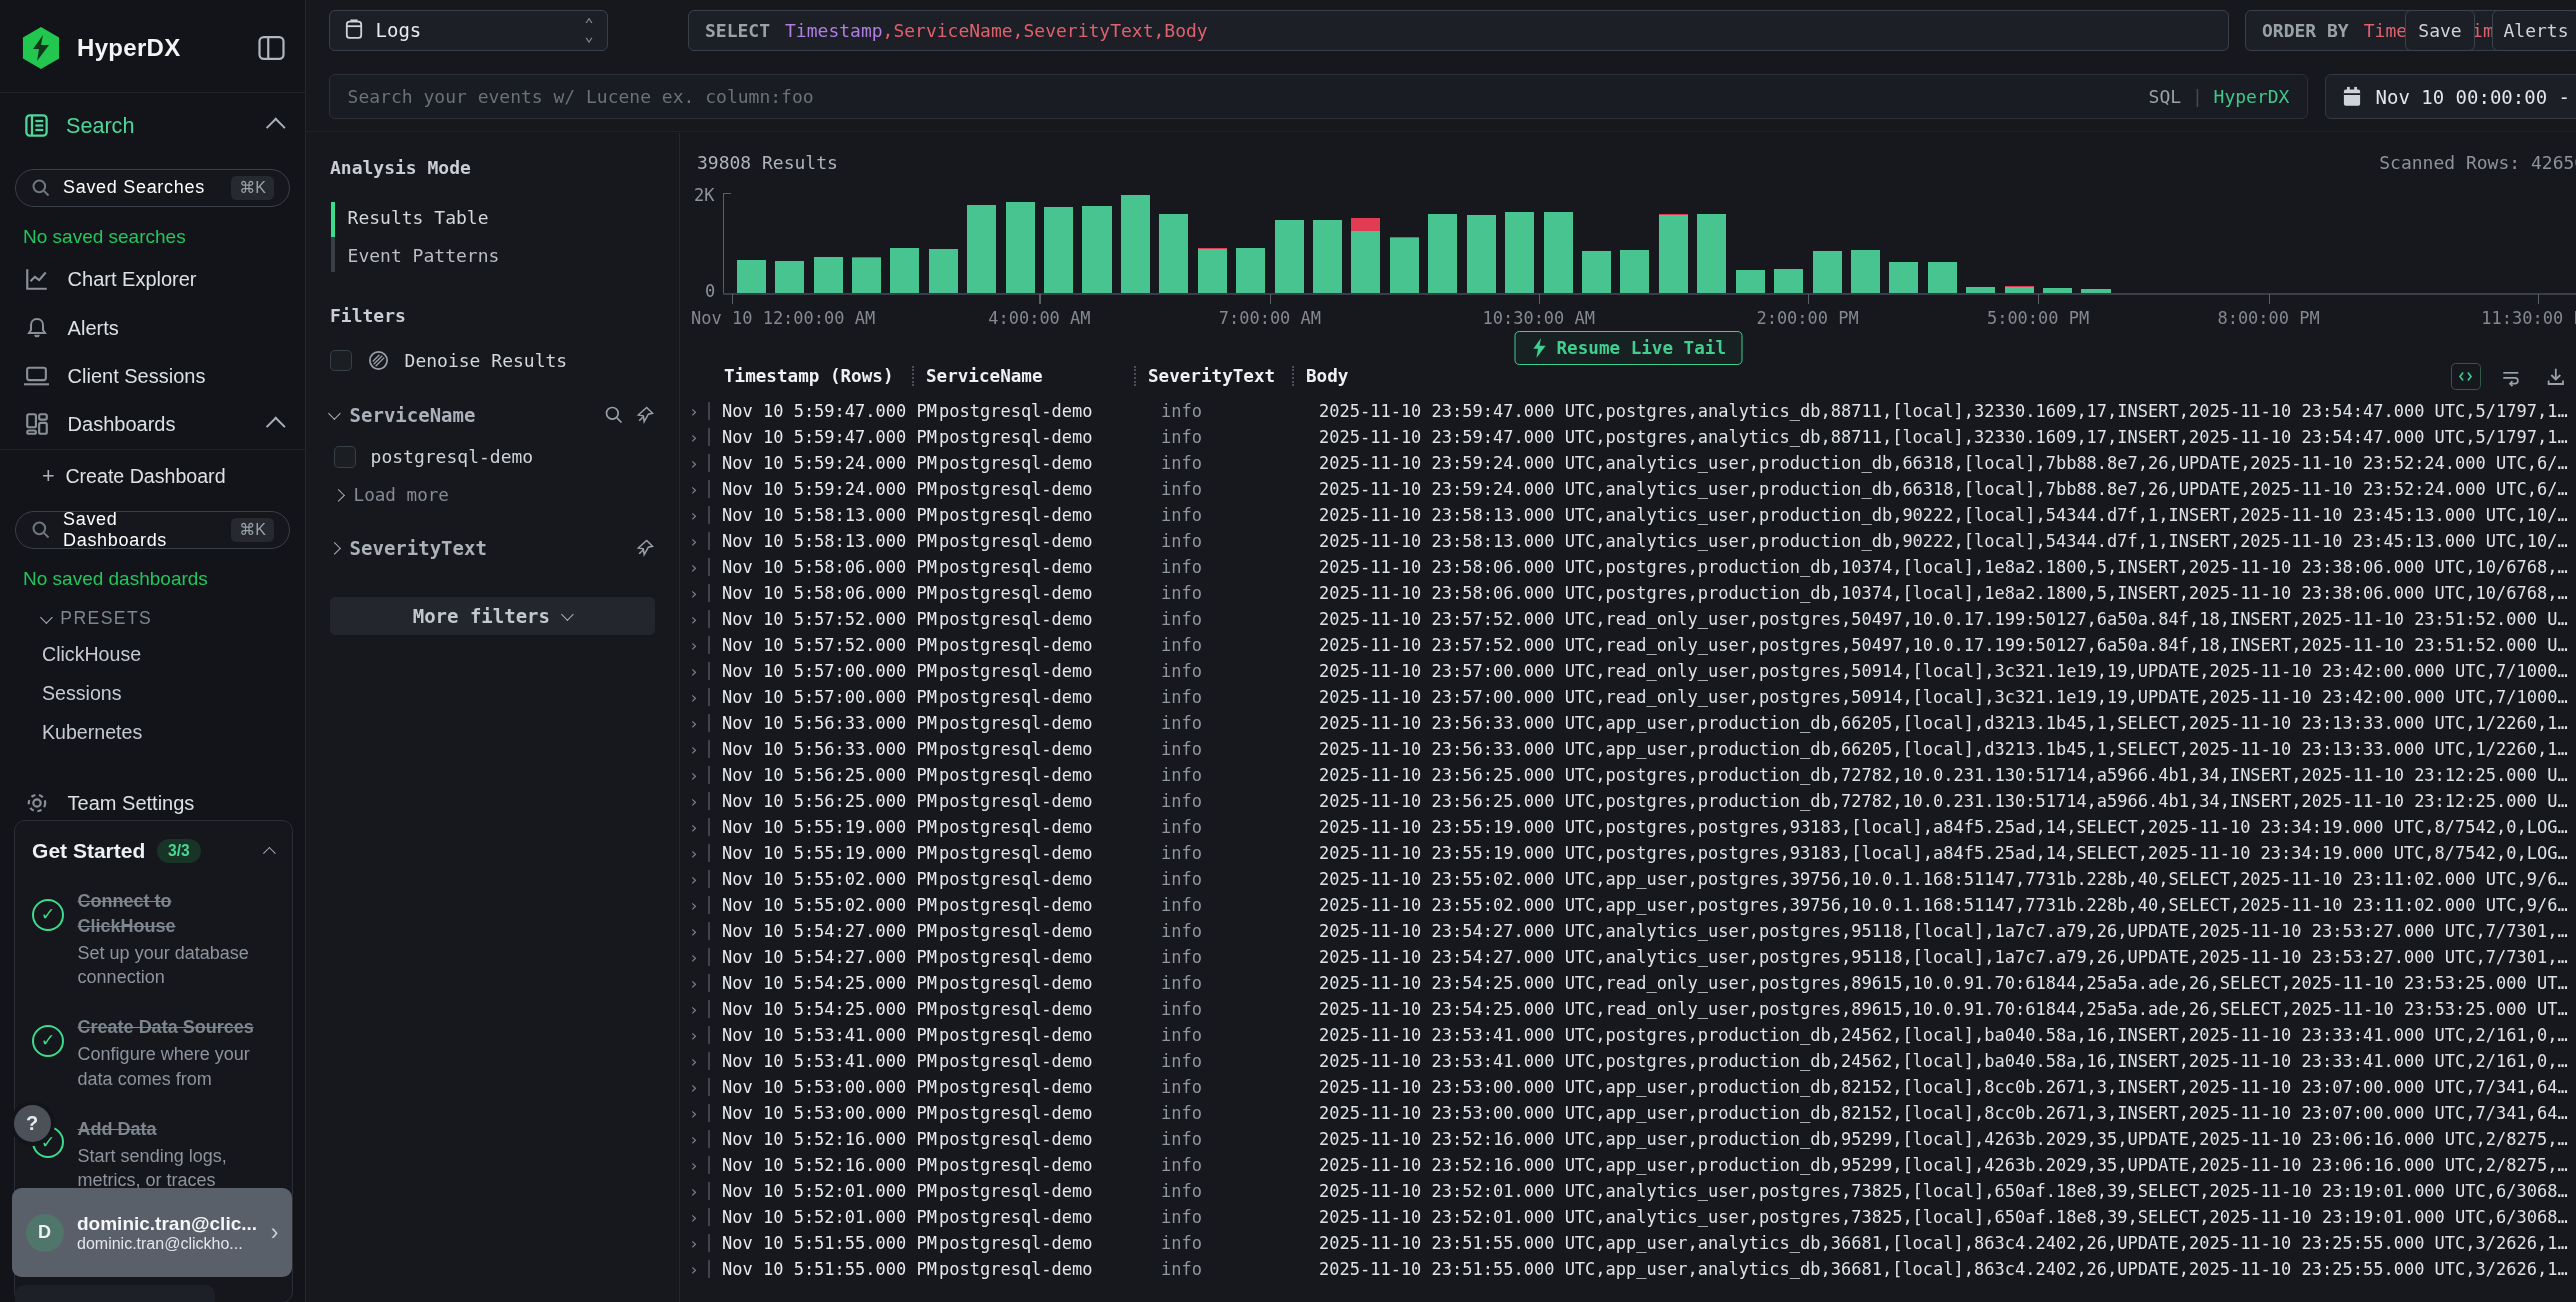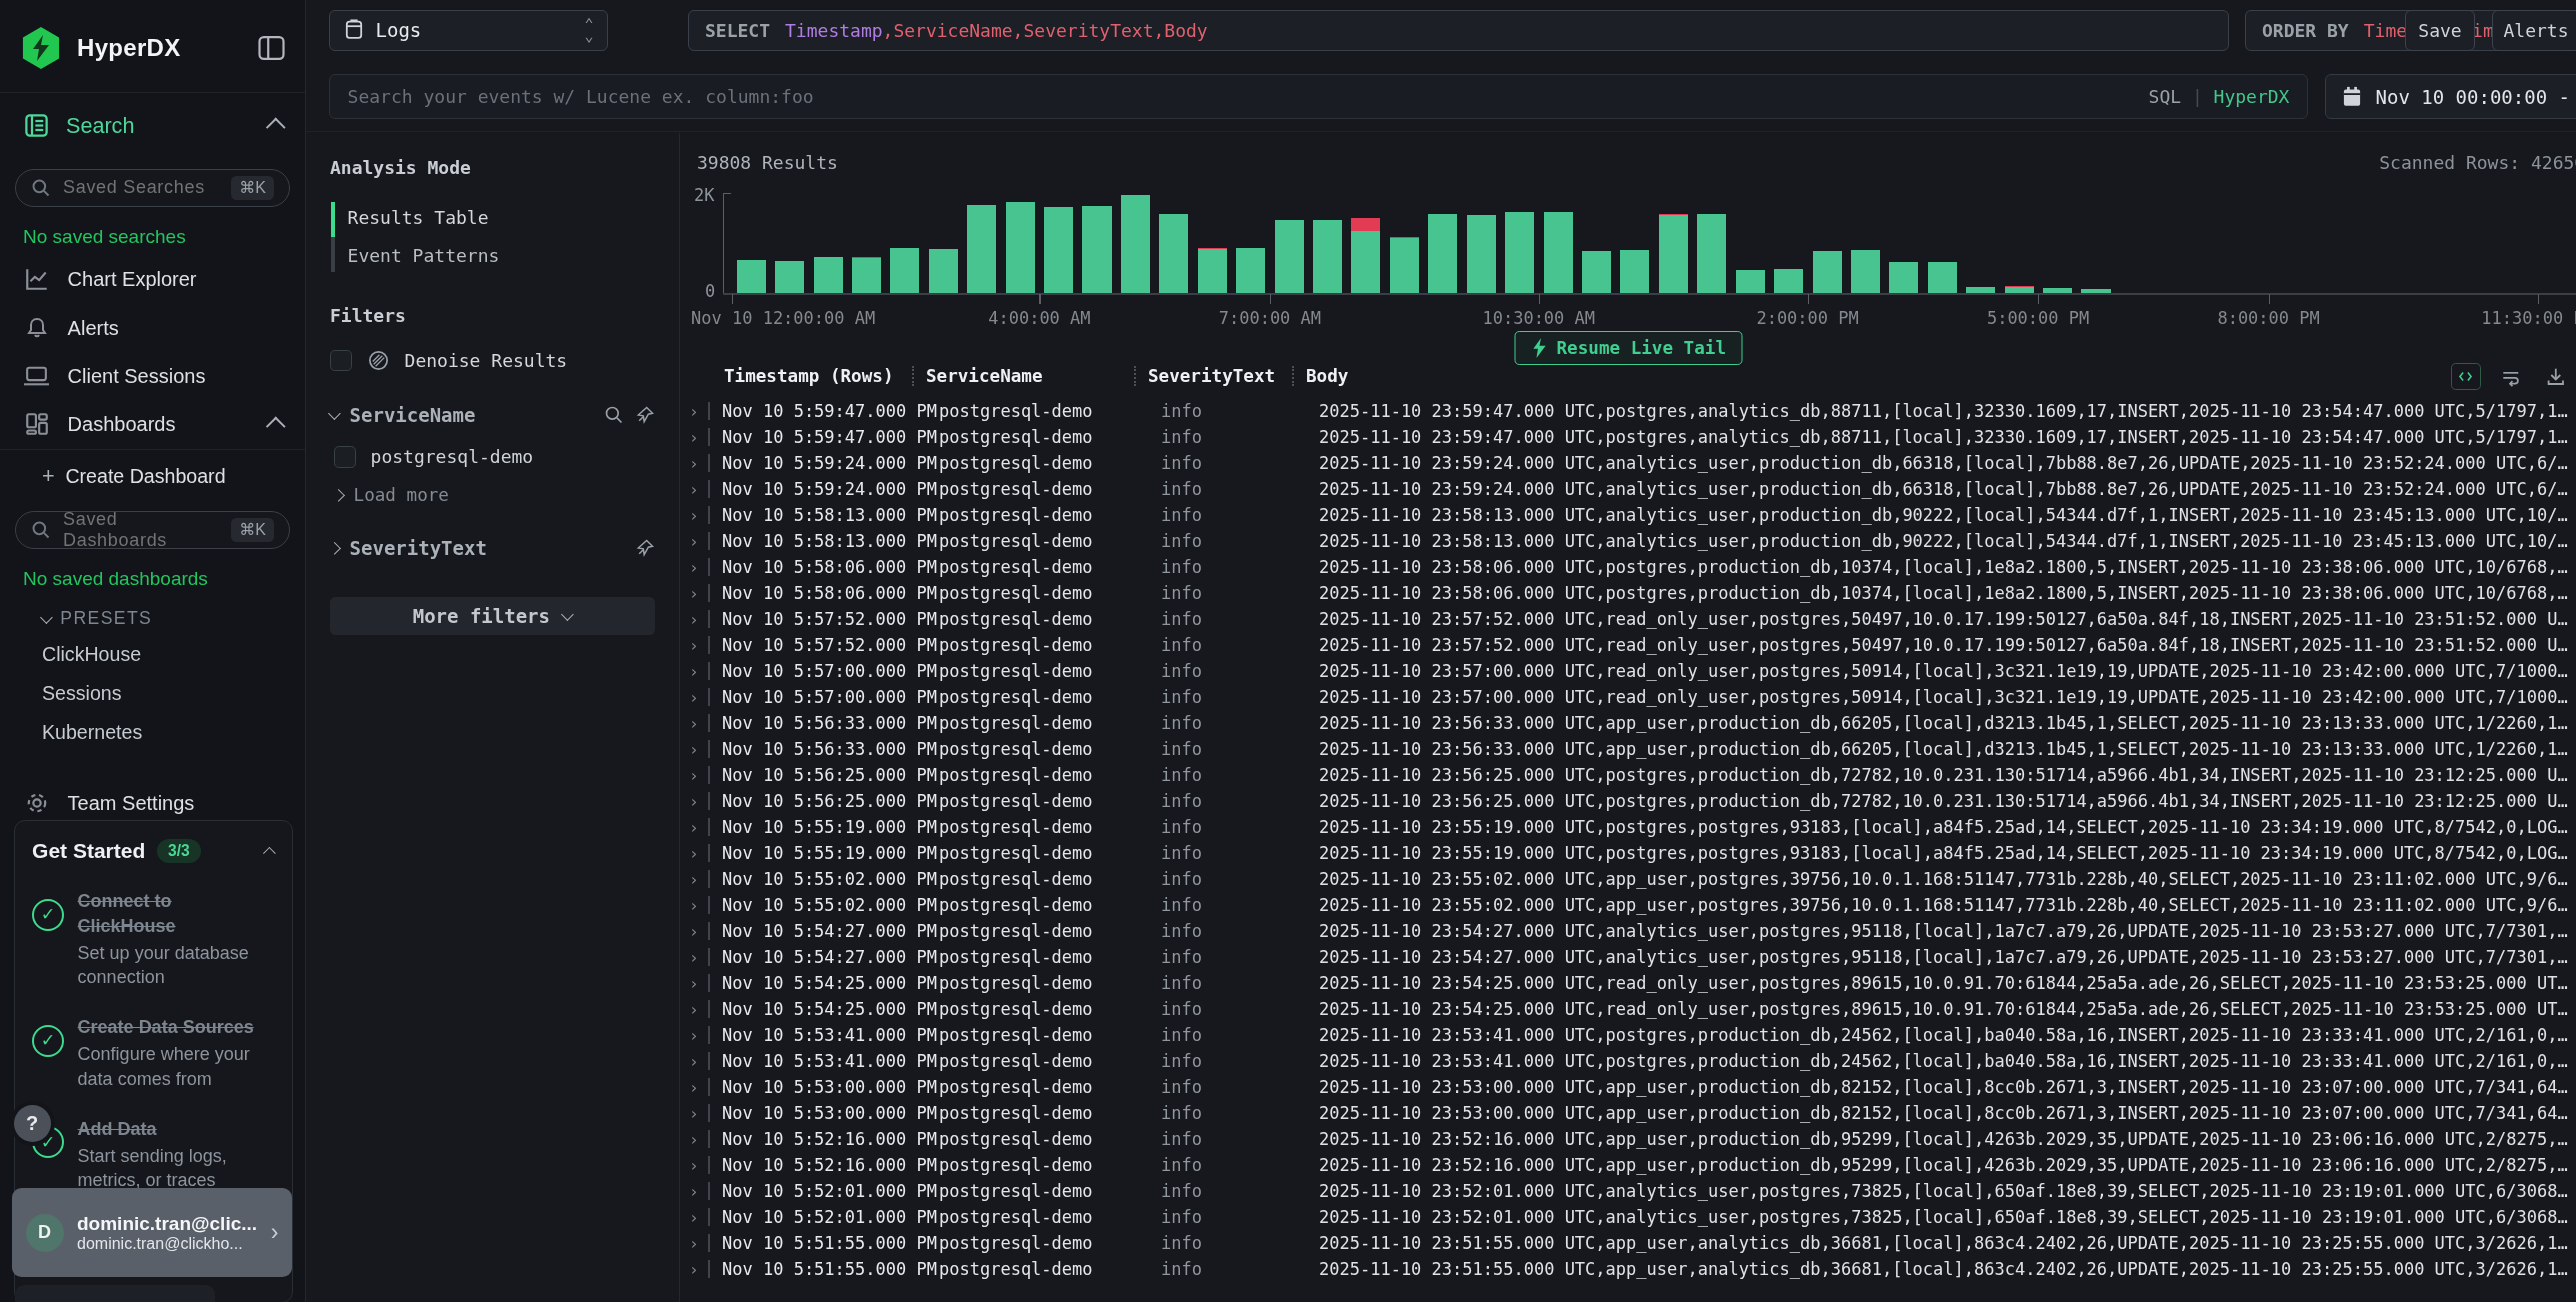--- a/index.html
+++ b/index.html
@@ -16,21 +16,21 @@
   .logo-hex{ width:42px; height:42px; background:#22c74f; border-radius:9.5px;
              display:flex; align-items:center; justify-content:center;
              clip-path:polygon(50% 0,93% 25%,93% 75%,50% 100%,7% 75%,7% 25%); }
   .brand-title{ font-weight:bold; font-size:24px; letter-spacing:0.3px; color:#f2f4f6; flex:1; }
   .collapse-btn{ margin-left:auto; opacity:.85; cursor:pointer; }
   .side-sec-line{ border-top:1.4px solid #1f2227; }
   .nav-head{ display:flex; align-items:center; gap:16px; padding:19px 23px; }
   .nav-head .lbl{ color:#4fd79a; font-weight:normal; font-size:21.6px; flex:1; }
   .pill-input{ margin:10.8px 15px 0 15px; height:38px; border:1.4px solid #3a4048; border-radius:20px;
                background:#15171c; display:flex; align-items:center; gap:12px; padding:0 15px; color:#6d747d; }
-  .pill-input .ph{ flex:1; font-size:18px; letter-spacing:0.7px; color:#737373; }
+  .pill-input .ph{ flex:1; font-size:18px; letter-spacing:0.7px; color:#ffffff; }
   .kbd{ background:#26292f; border-radius:5.4px; padding:2.7px 8px; font-size:16px; color:#9aa1a9; }
   .muted-note{ padding:19px 23px 6.8px 23px; color:#22c55e; font-size:19px; }
   .nav-item{ display:flex; align-items:center; gap:17.6px; padding:11.5px 23px; color:#dde1e5; font-size:20px; cursor:pointer; }
   .nav-item .ico{ width:27px; display:flex; justify-content:center; opacity:.8; }
   .nav-item .lbl{ flex:1; }
   .indent-item{ display:flex; align-items:center; gap:10.8px; padding:13.5px 23px 10.8px 42px; color:#dde1e5; font-size:19.6px; }
   .presets-head{ display:flex; align-items:center; gap:9.5px; padding:12px 23px 5.4px 42px;
                  color:#7e868f; font-size:17.6px; letter-spacing:1.4px; }
   .preset-item{ padding:8px 23px 8px 42px; color:#c6ccd2; font-size:19.6px; cursor:pointer; }
   .team-settings{ margin-top:27px; }

